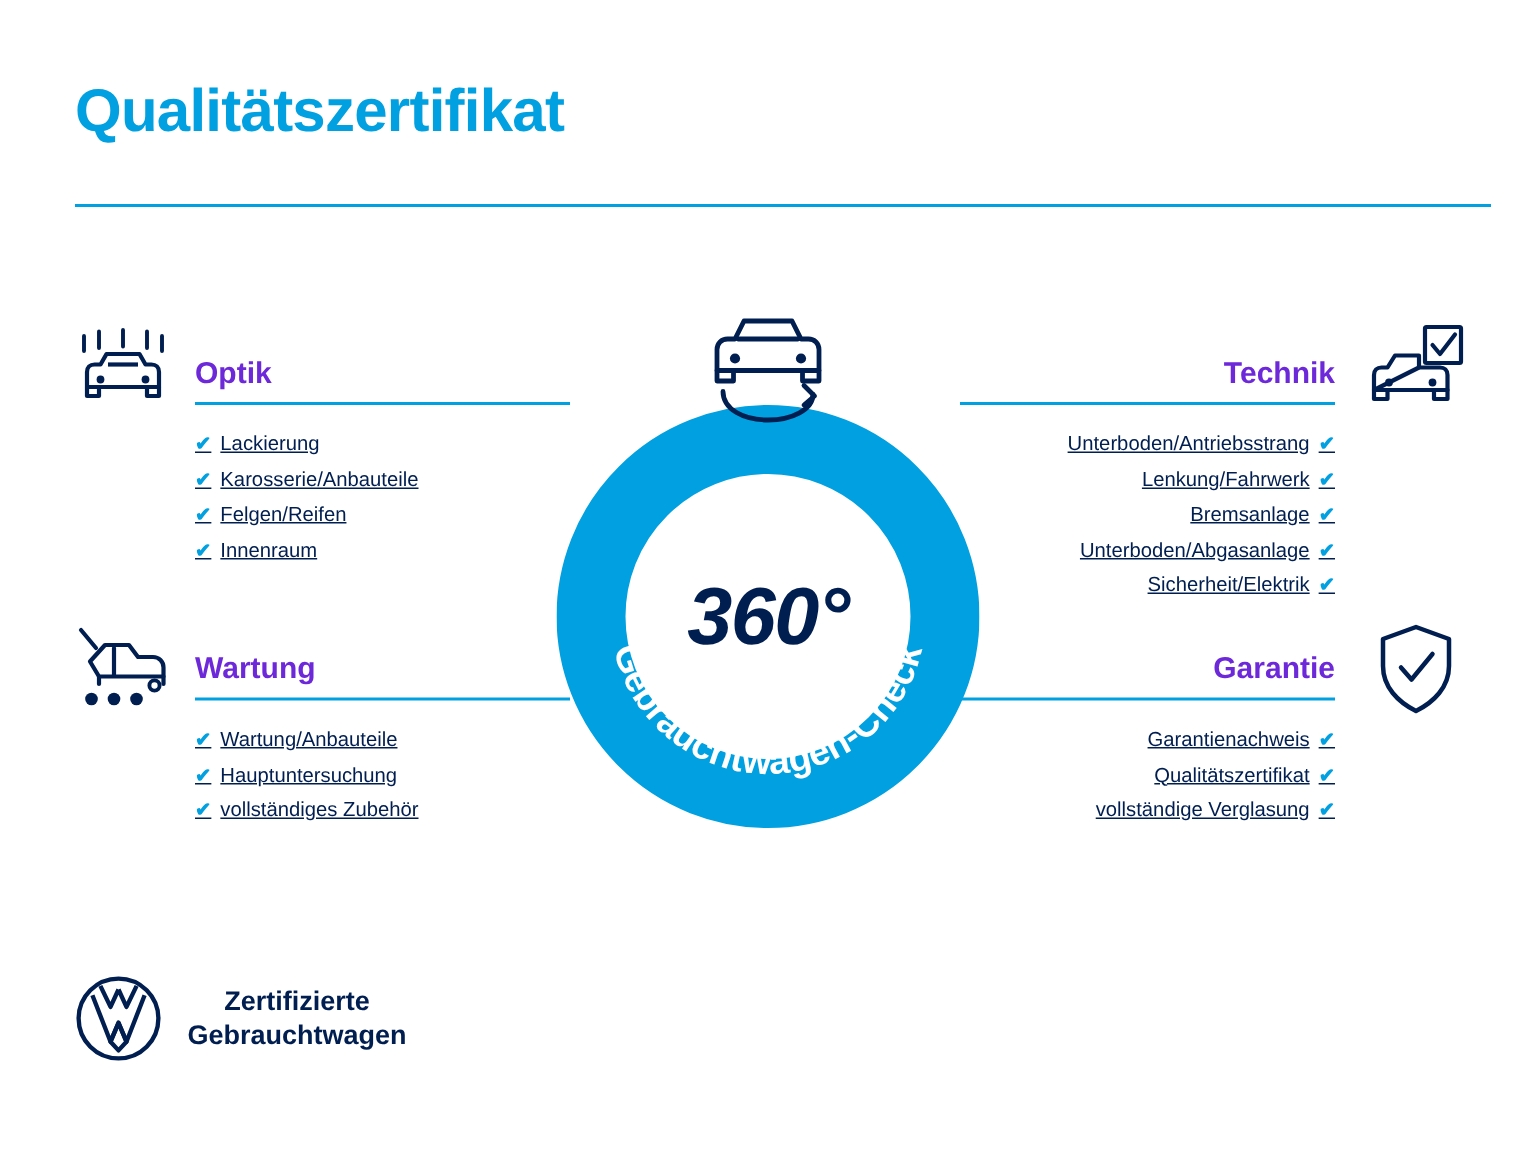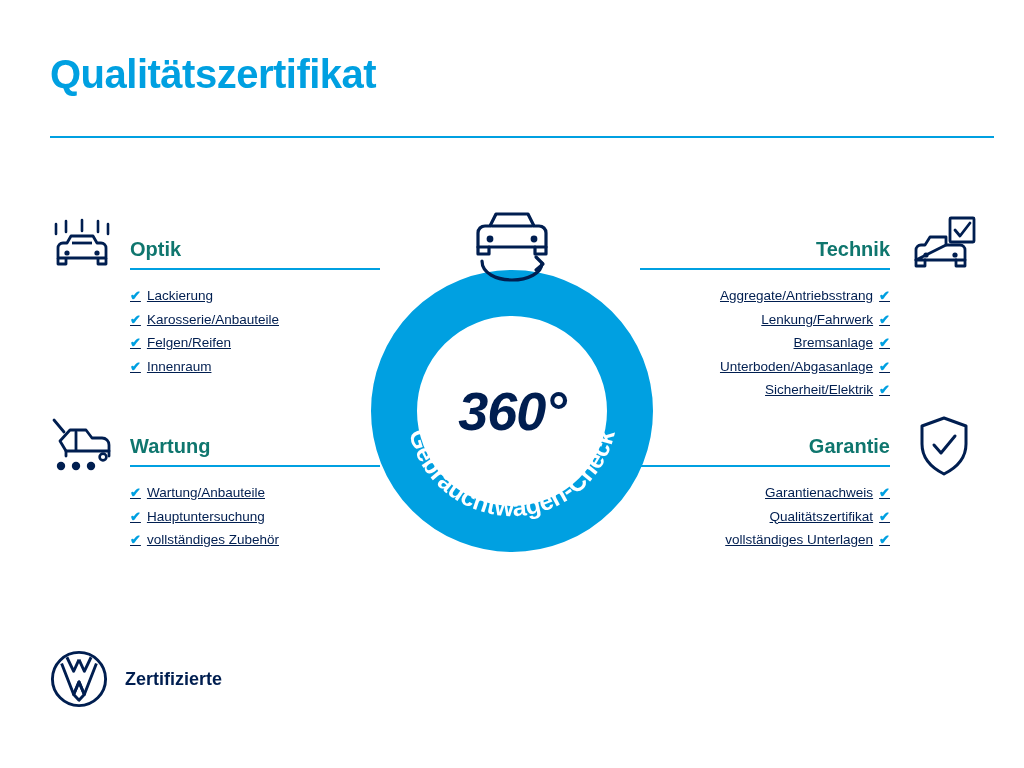--- a/index.html
+++ b/index.html
@@ -42,21 +42,21 @@
   }
   .block-left  { left: 130px; }
   .block-right { left: 640px; text-align: right; }
 
   .block-top    { top: 236px; }
   .block-bottom { top: 433px; }
 
   .block-title {
     font-size: 20px;
     font-weight: bold;
-    color: #0f766e;
+    color: #6d28d9;
     line-height: 26px;
   }
   .block-rule {
     margin-top: 6px;
     height: 2px;
     background: #00a0e1;
     width: 100%;
   }
   .item-list {
     list-style: none;
@@ -229,41 +229,42 @@
     <li class="item"><span class="check">✔</span><span>Wartung/Anbauteile</span></li>
     <li class="item"><span class="check">✔</span><span>Hauptuntersuchung</span></li>
     <li class="item"><span class="check">✔</span><span>vollständiges Zubehör</span></li>
   </ul>
 </div>
 
 <div class="block block-right block-top">
   <div class="block-title">Technik</div>
   <div class="block-rule"></div>
   <ul class="item-list">
-    <li class="item"><span>Aggregate/Antriebsstrang</span><span class="check">✔</span></li>
+    <li class="item"><span>Unterboden/Antriebsstrang</span><span class="check">✔</span></li>
     <li class="item"><span>Lenkung/Fahrwerk</span><span class="check">✔</span></li>
     <li class="item"><span>Bremsanlage</span><span class="check">✔</span></li>
     <li class="item"><span>Unterboden/Abgasanlage</span><span class="check">✔</span></li>
     <li class="item"><span>Sicherheit/Elektrik</span><span class="check">✔</span></li>
   </ul>
 </div>
 
 <div class="block block-right block-bottom">
   <div class="block-title">Garantie</div>
   <div class="block-rule"></div>
   <ul class="item-list">
     <li class="item"><span>Garantienachweis</span><span class="check">✔</span></li>
     <li class="item"><span>Qualitätszertifikat</span><span class="check">✔</span></li>
-    <li class="item"><span>vollständiges Unterlagen</span><span class="check">✔</span></li>
+    <li class="item"><span>vollständige Verglasung</span><span class="check">✔</span></li>
   </ul>
 </div>
 
 <div class="footer">
   <svg class="vw-logo" viewBox="0 0 60 60">
     <circle cx="30" cy="30" r="27.5" fill="none" stroke="#001e50" stroke-width="3"></circle>
     <path d="M30 10 L24.5 22 L17.5 7.5 M30 10 L35.5 22 L42.5 7.5" fill="none" stroke="#001e50" stroke-width="3" stroke-linejoin="round"></path>
     <path d="M12 14 L24.5 46 L30 33 L35.5 46 L48 14" fill="none" stroke="#001e50" stroke-width="3" stroke-linejoin="round"></path>
     <path d="M24.5 46 L30 33 L35.5 46 L30 52 Z" fill="none" stroke="#001e50" stroke-width="3" stroke-linejoin="round"></path>
   </svg>
   <div class="footer-text">
     <div>Zertifizierte</div>
+    <div>Gebrauchtwagen</div>
   </div>
 </div>
 
 </body></html>

